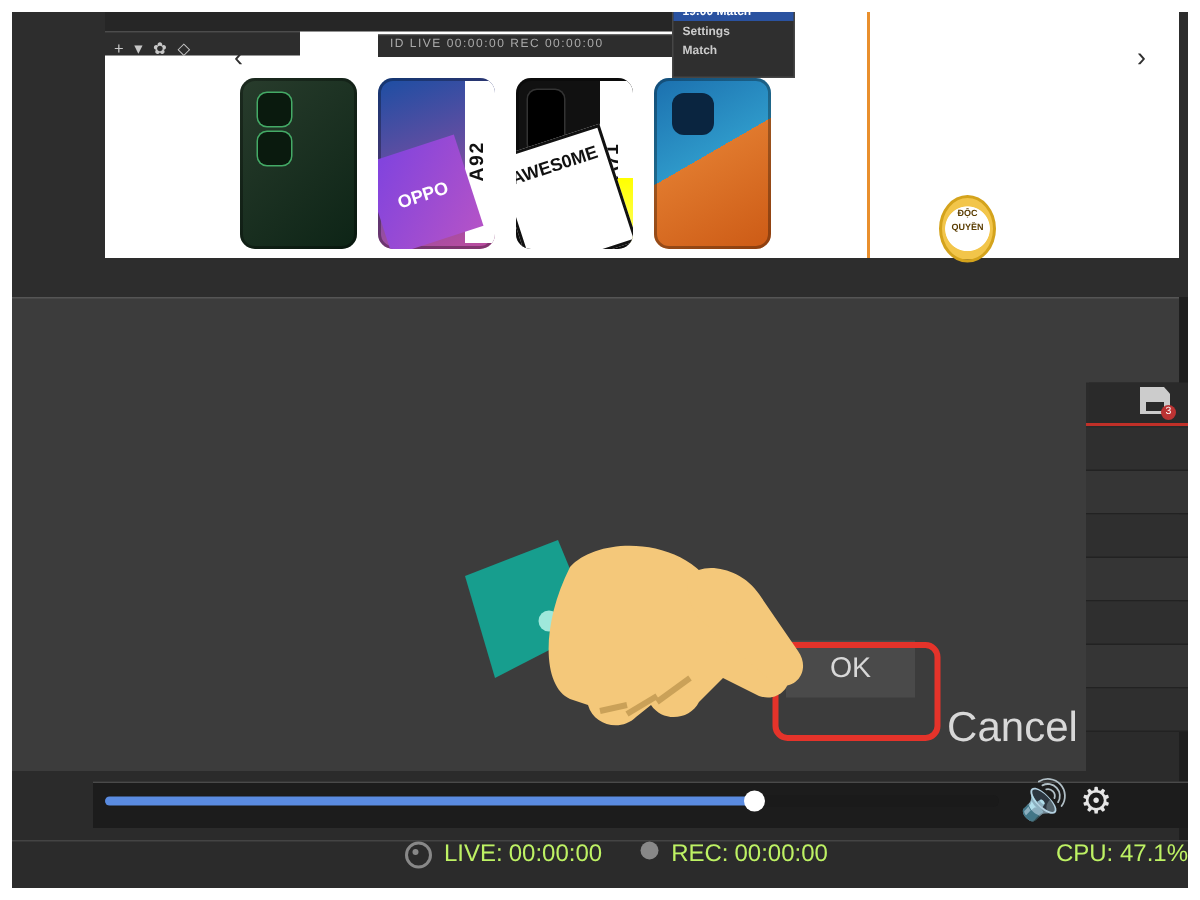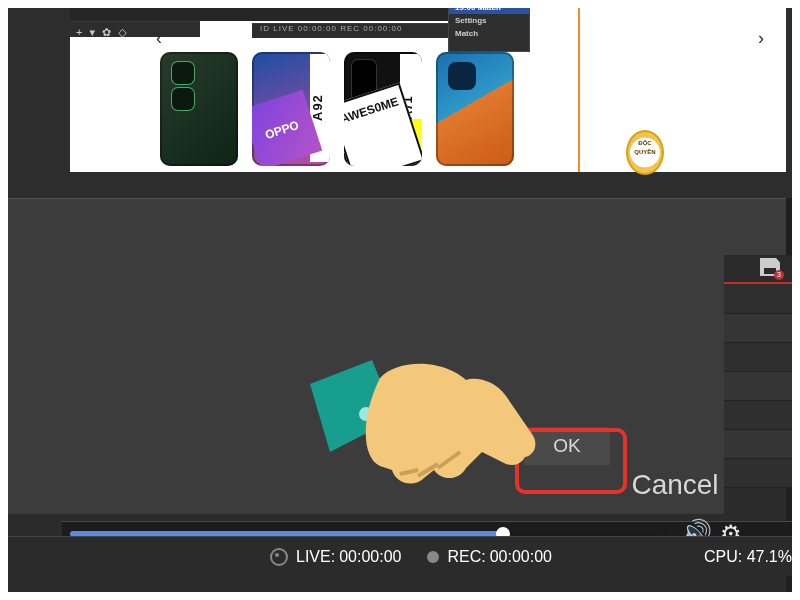--- a/index.html
+++ b/index.html
@@ -314,27 +314,27 @@
     color:#e6e6e6; font-size:26px;
   }
   .gear-icon {
     position:absolute; left:720px; top:520px;
     color:#e6e6e6; font-size:24px;
   }
 
   
   .status {
     position:absolute;
-    left:0; top:536px;
+    left:0; top:560px;
     width:800px; height:40px;
     background:#2b2b2b;
     border-top:1px solid #444;
-    color:#ffffff;
+    color:#bef264;
     font-size:16px;
-    display:flex; align-items:center;
+    display:flex; align-items:flex-start;
     padding-left:270px;
     box-sizing:border-box;
   }
   .live-dot {
     display:inline-block; width:14px; height:14px;
     border:2px solid #888; border-radius:50%;
     margin-right:8px;
     position:relative;
   }
   .live-dot::after{content:"";position:absolute;left:3px;top:3px;width:4px;height:4px;border-radius:50%;background:#888;}

